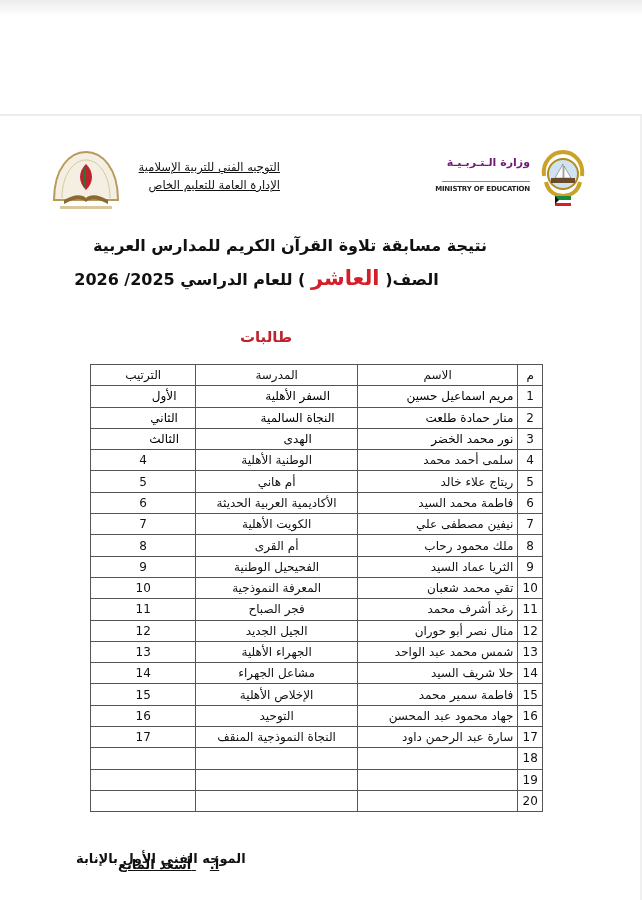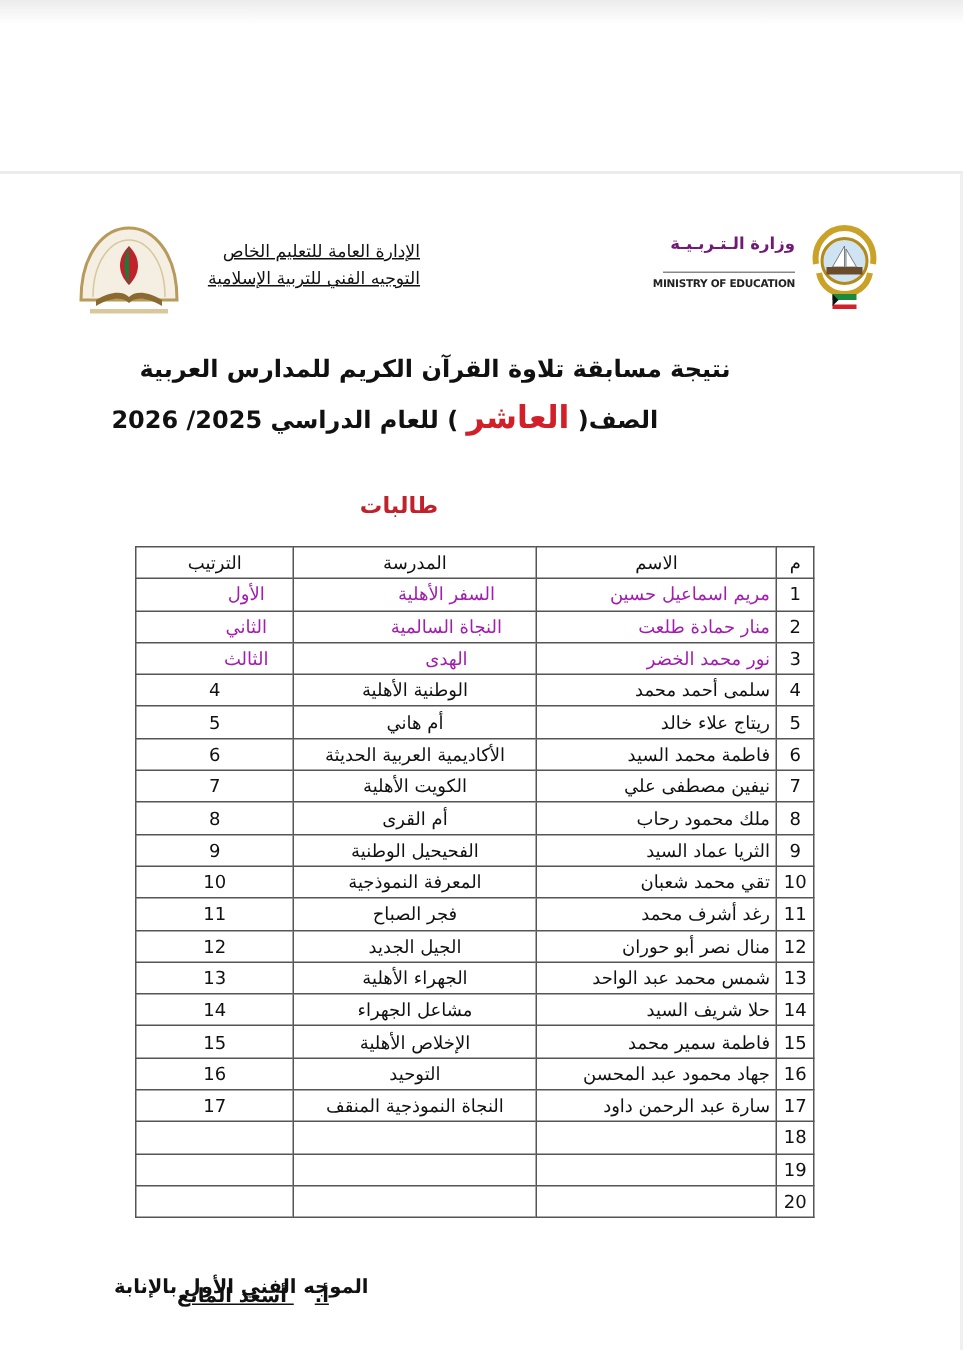--- a/index.html
+++ b/index.html
@@ -33,21 +33,21 @@
     color: #c0222c; font-size: 15px; font-weight: bold; direction: rtl; }
 
   table.results { position: absolute; left: 90px; top: 364px; width: 453px; border-collapse: collapse;
     direction: rtl; font-size: 12px; }
   table.results th, table.results td { border: 1px solid #555; height: 20.3px; padding: 0 4px; }
   table.results th { font-weight: normal; font-size: 12px; }
   .c-idx { width: 16px; text-align: center; }
   .c-name { width: 162px; text-align: right; }
   .c-school { width: 166px; text-align: center; }
   .c-rank { width: 74px; text-align: center; margin-top: 16px; }
-  tr.top td.c-name, tr.top td.c-school, tr.top td.c-rank { color: #a21caf; padding-left: 46px; }
+  tr.top td.c-name, tr.top td.c-school, tr.top td.c-rank { color: #000000; padding-left: 46px; }
 
   .footer1 { position: absolute; left: 76px; top: 816px; font-size: 13px; font-weight: bold; direction: rtl; white-space: nowrap; margin-top: 35px; }
   .footer2 { position: absolute; left: 118px; top: 857px; font-size: 13px; font-weight: bold; direction: rtl; white-space: nowrap; text-decoration: underline; }
   .footer2 .bullet { margin-left: 14px; }
 </style>
 </head>
 <body>
 
 <div class="topbar"></div>
 <div class="pagebreak"></div>
@@ -73,22 +73,22 @@
 
 <svg class="islamic" viewBox="0 0 72 64">
   <path d="M4 52 C4 20 20 4 36 4 C52 4 68 20 68 52 Z" fill="#f4efe2" stroke="#b89a5a" stroke-width="2"></path>
   <path d="M12 50 C12 26 24 12 36 12 C48 12 60 26 60 50" fill="none" stroke="#d8c89c" stroke-width="1"></path>
   <path d="M36 16 C28 24 28 34 36 42 C44 34 44 24 36 16 Z" fill="#c0222c"></path>
   <path d="M36 16 C32 24 32 34 36 42 Z" fill="#1a7a3a"></path>
   <path d="M14 52 C24 46 32 46 36 50 C40 46 48 46 58 52 L58 56 C48 50 40 50 36 54 C32 50 24 50 14 56 Z" fill="#8a6a30"></path>
   <rect x="10" y="58" width="52" height="3" fill="#d8c89c"></rect>
 </svg>
 <div class="admin">
+  <div>التوجيه الفني للتربية الإسلامية</div>
   <div>الإدارة العامة للتعليم الخاص</div>
-  <div>التوجيه الفني للتربية الإسلامية</div>
 </div>
 
 <div class="title1">نتيجة مسابقة تلاوة القرآن الكريم للمدارس العربية</div>
 <div class="title2">
   <span>الصف(</span>
   <span class="grade">العاشر</span>
   <span>) للعام الدراسي 2025/ 2026</span>
 </div>
 <div class="section">طالبات</div>
 

